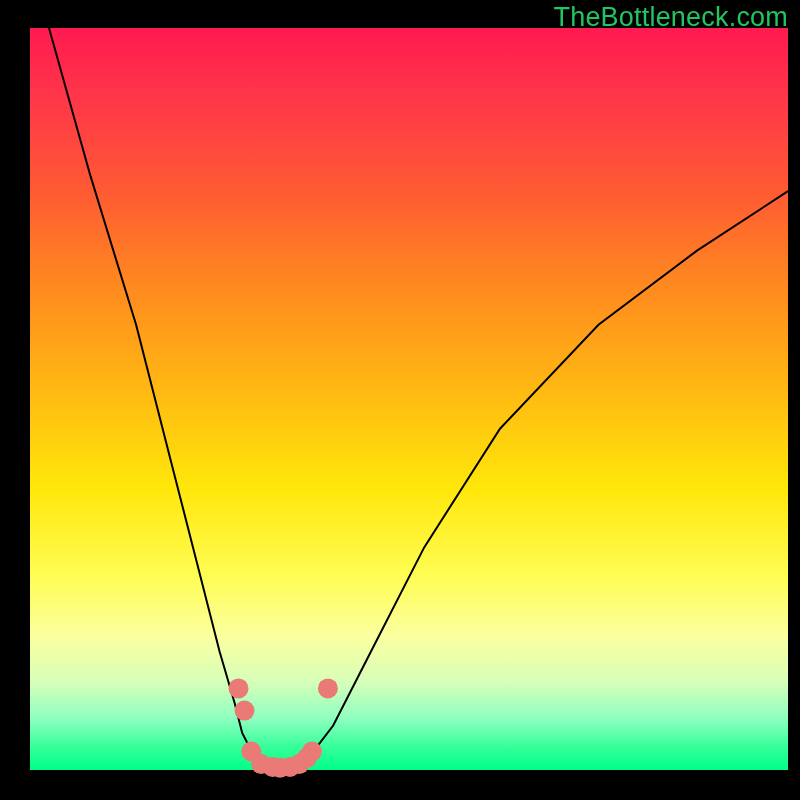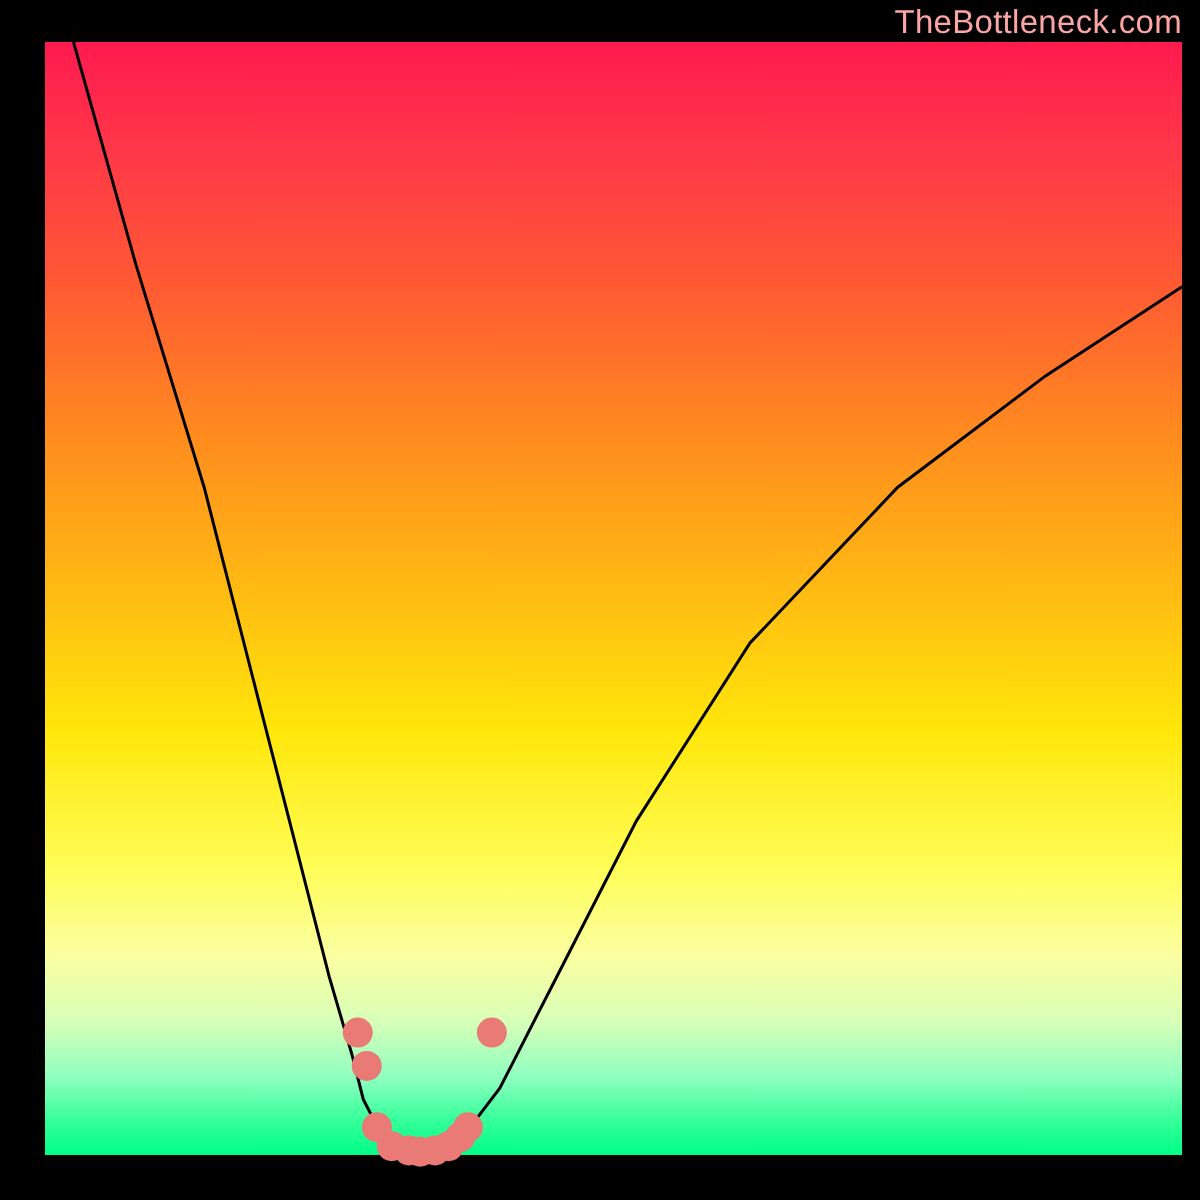--- a/index.html
+++ b/index.html
@@ -30,22 +30,22 @@
       #fffd55 74%,
       #fbffa0 82%,
       #d8ffb8 88%,
       #8fffc0 93%,
       #33ff99 97%,
       #00ff88 100%
     );
   }
   .watermark {
     position: absolute;
-    color: #fca5a5;
-    font-size: 22px;
+    color: #22c55e;
+    font-size: 27px;
     font-weight: 500;
     letter-spacing: 0.2px;
   }
   svg.curve {
     position: absolute;
     top: 0; left: 0;
   }
 </style>
 </head>
 <body>

